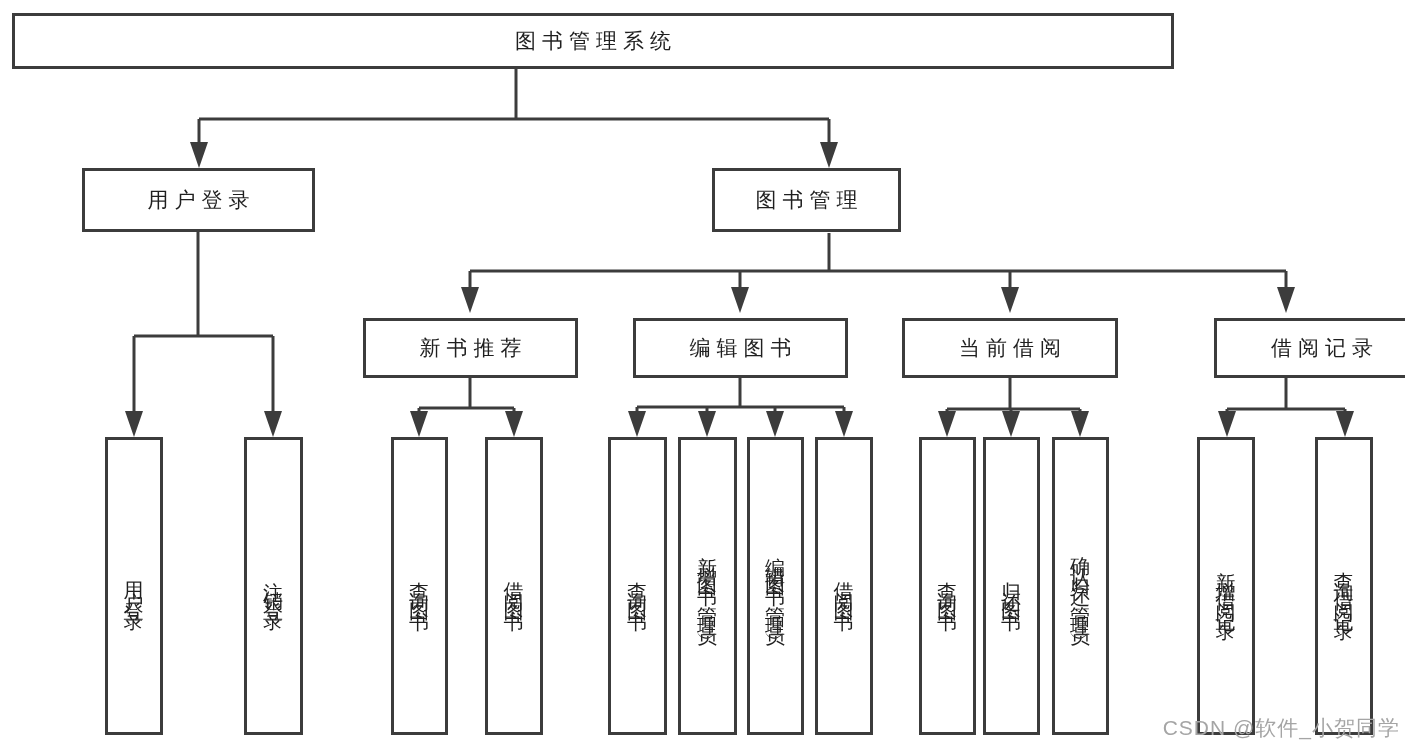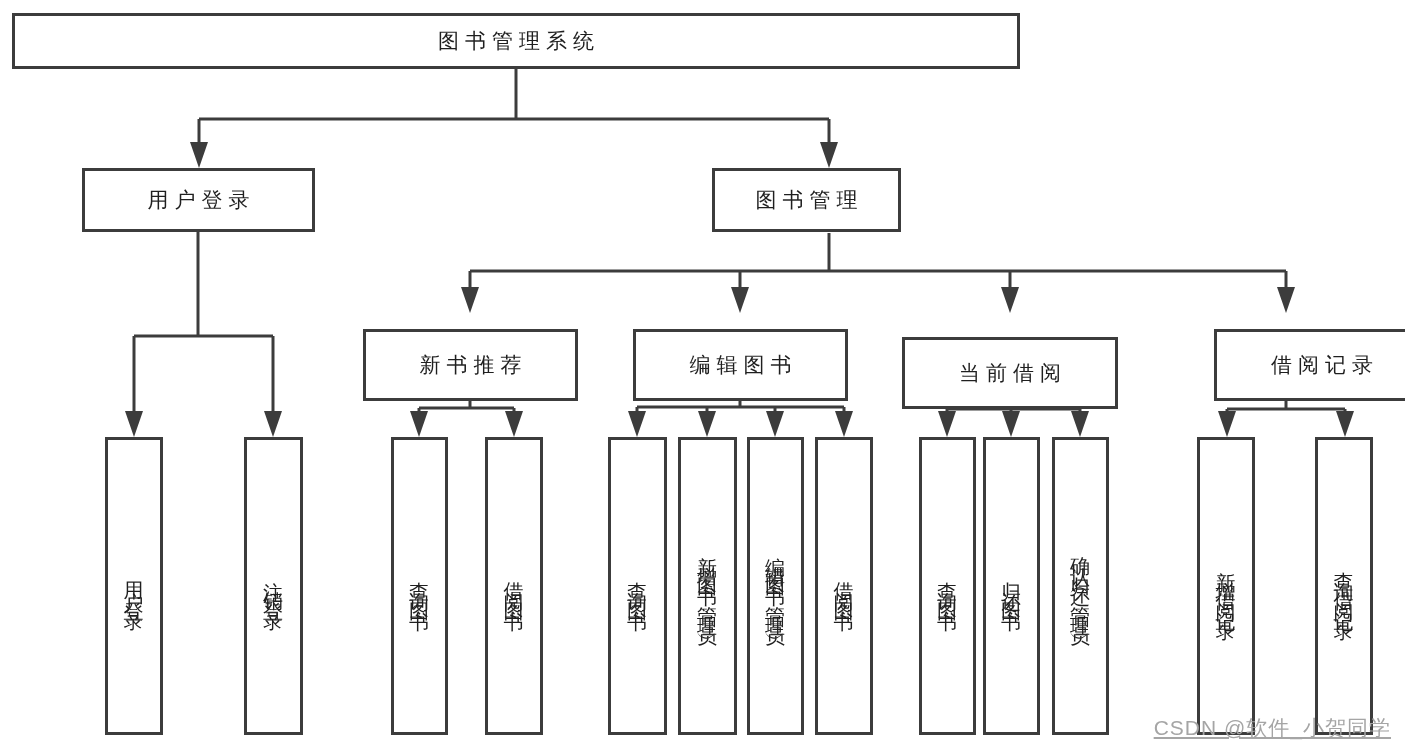--- a/index.html
+++ b/index.html
@@ -25,60 +25,59 @@
     display: flex;
     align-items: center;
     justify-content: center;
     text-align: center;
     font-size: 21px;
     letter-spacing: 6px;
     text-indent: 6px;
     line-height: 1.2;
     color: #1f1f1f;
   }
-  .root  { left: 12px;  top: 13px;  width: 1008px; height: 56px; }
+  .root  { left: 12px;  top: 13px;  width: 1162px; height: 56px; }
   .lvl2  { top: 168px; height: 64px; }
-  .lvl3  { top: 329px; height: 72px; }
+  .lvl3  { top: 318px; height: 60px; }
   .leaf {
     top: 437px;
     height: 298px;
     writing-mode: vertical-rl;
     font-size: 20px;
     letter-spacing: 10px;
     text-indent: 0;
     line-height: 1.1;
   }
   .b-userlogin  { left: 82px;  width: 233px; }
   .b-bookmgmt   { left: 712px; width: 189px; }
   .b-newbook    { left: 363px; width: 215px; }
   .b-borrow     { left: 633px; width: 215px; }
-  .b-current    { left: 902px; width: 216px; margin-top: 8px; }
+  .b-current    { left: 902px; width: 216px; }
   .b-records    { left: 1178px; width: 216px; margin-left: 36px; }
   .lf1  { left: 105px;  width: 58px; }
   .lf2  { left: 244px;  width: 59px; }
   .lf3  { left: 391px;  width: 57px; }
   .lf4  { left: 485px;  width: 58px; }
   .lf5  { left: 608px;  width: 59px; }
   .lf6  { left: 678px;  width: 59px; }
   .lf7  { left: 747px;  width: 57px; }
   .lf8  { left: 815px;  width: 58px; }
   .lf9  { left: 919px;  width: 57px; }
   .lf10 { left: 983px;  width: 57px; }
   .lf11 { left: 1052px; width: 57px; }
   .lf12 { left: 1197px; width: 58px; }
   .lf13 { left: 1315px; width: 58px; }
   .watermark {
     position: absolute;
-    right: 14px;
+    right: 5px;
     bottom: 5px;
     font-size: 21px;
     color: #a5a5a5;
     letter-spacing: 1px;
     white-space: nowrap;
-    text-decoration: underline;
   }
   .wire  { stroke: #3c3c3c; stroke-width: 3; fill: none; }
   .ahead { fill: #3c3c3c; stroke: none; }
 </style>
 </head>
 <body>
 
 <div id="canvas">
 
   <svg id="wires" viewBox="0 0 1405 747" xmlns="http://www.w3.org/2000/svg">

